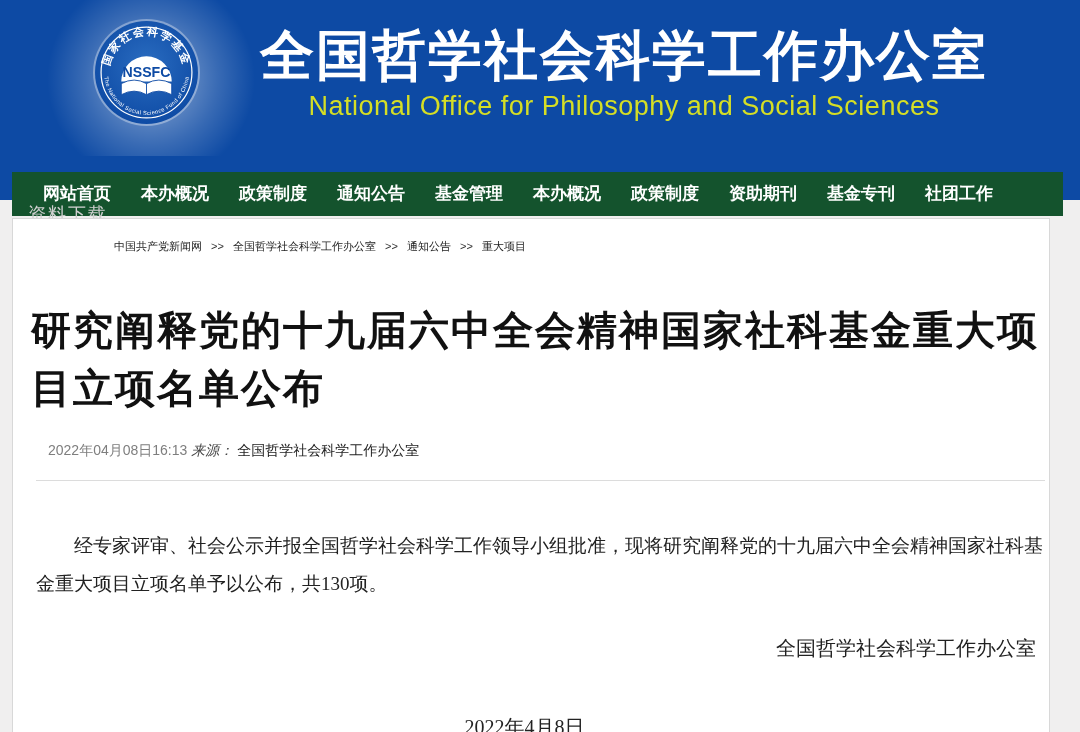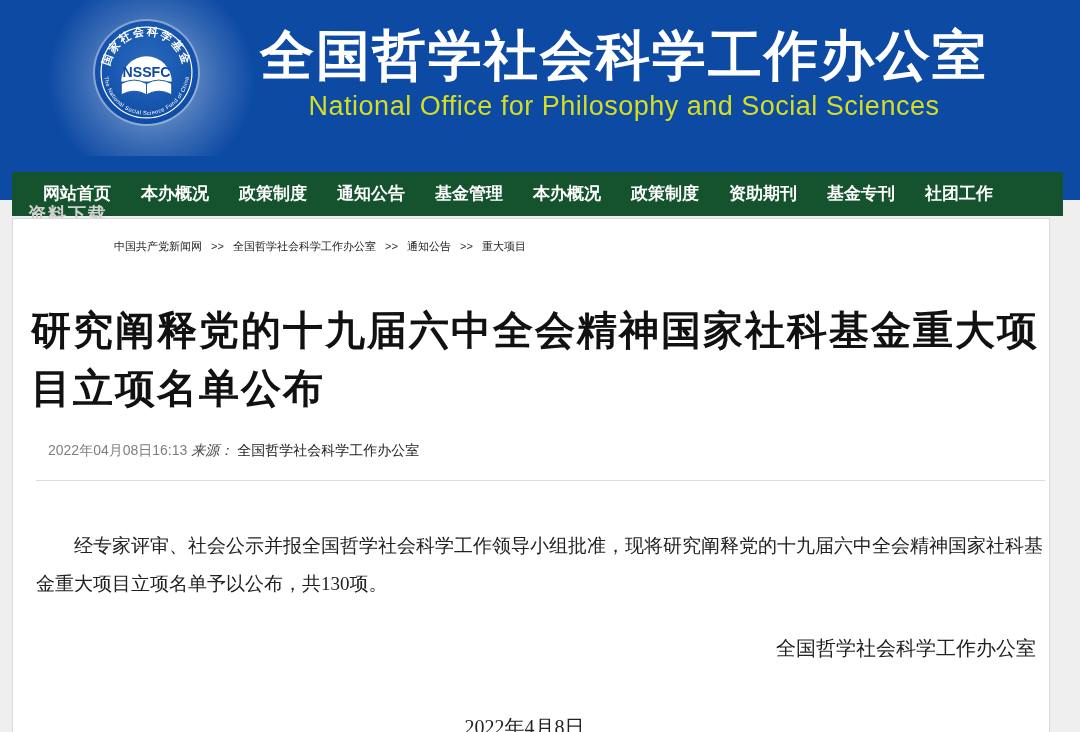--- a/index.html
+++ b/index.html
@@ -47,21 +47,21 @@
   }
   .nav-item {
     color: #ffffff; font-size: 17px; font-weight: bold;
     line-height: 44px; padding: 0 15px; text-decoration: none;
     white-space: nowrap; cursor: pointer;
   }
 
   
   .watermark {
     position: absolute; left: 28px; top: 202px;
-    font-size: 18px; font-weight: bold; color: #cfcfcf;
+    font-size: 18px; font-weight: normal; color: #cfcfcf;
     letter-spacing: 2px; white-space: nowrap;
   }
 
   
   .panel {
     position: absolute; left: 12px; top: 218px;
     width: 1038px; height: 540px;
     background: #ffffff;
     border: 1px solid #d8d8d8;
   }

